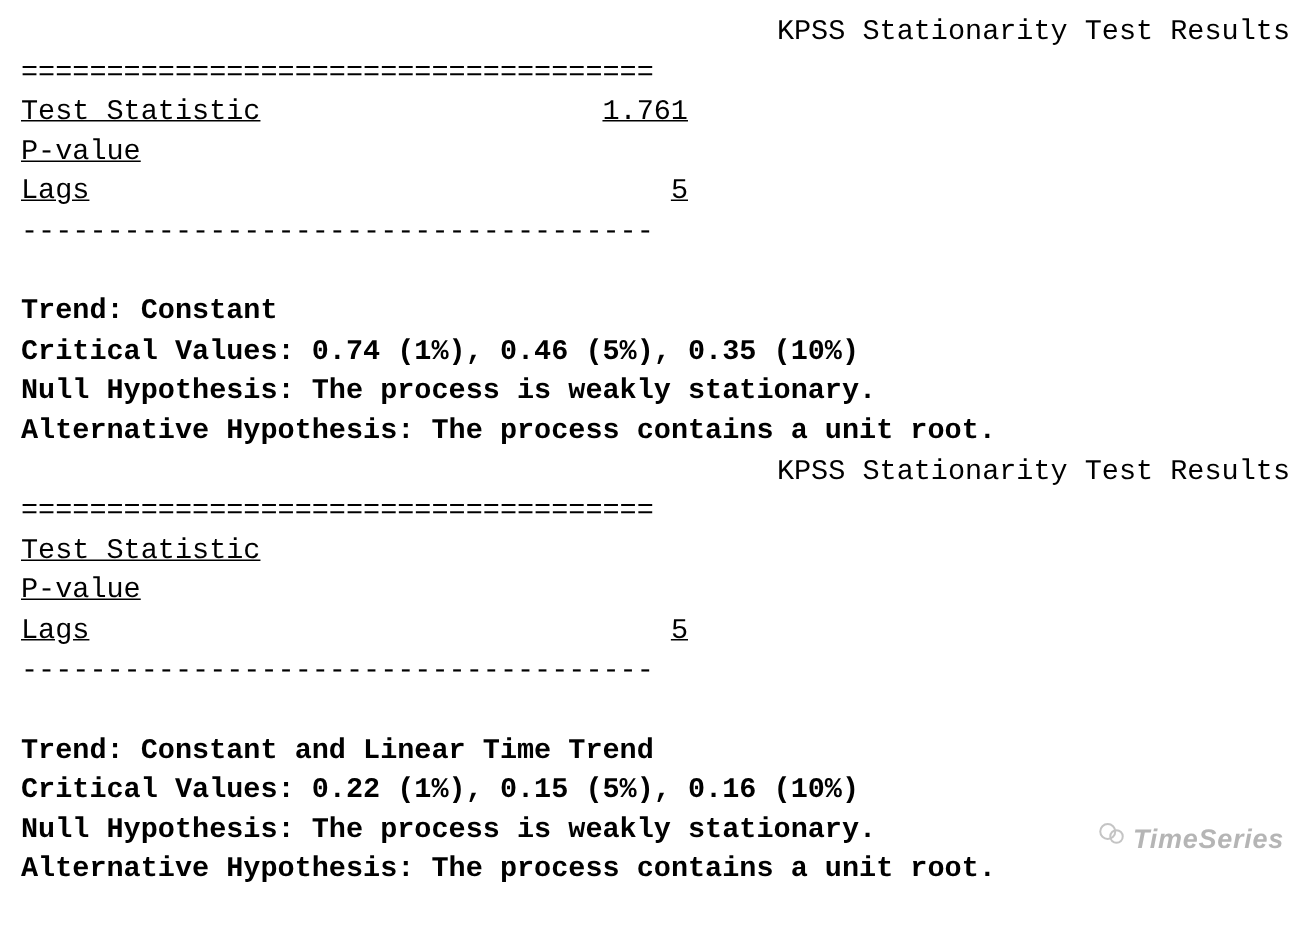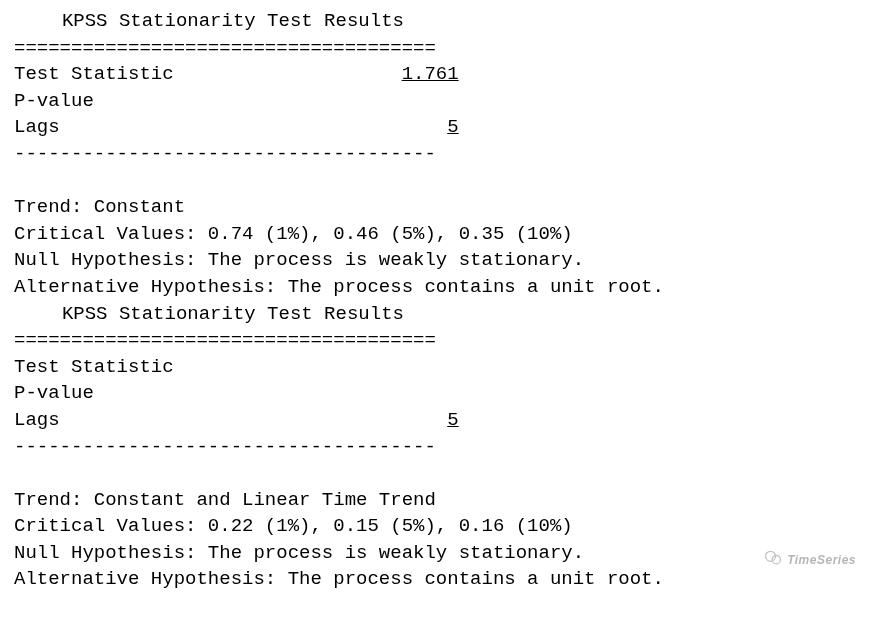--- a/index.html
+++ b/index.html
@@ -12,47 +12,50 @@
       font-size: 19px;
       line-height: 1.4;
       color: #000;
       background: #fff;
       padding: 8px 14px;
       white-space: nowrap;
       position: relative;
     }
     .title {
       padding-left: 4.2ch;
+      text-align: right;
     }
     .sep-eq, .sep-dash {
       letter-spacing: 0;
     }
     .stat-row {
       display: flex;
     }
     .stat-label {
       width: 22ch;
+      text-decoration: underline;
     }
     .stat-value {
       width: 17ch;
       text-align: right;
       text-decoration: underline;
     }
     .spacer {
       height: 1.4em;
     }
     .desc-line {
       display: block;
+      font-weight: bold;
     }
     .watermark {
       position: absolute;
       right: 18px;
       bottom: 28px;
       font-family: Arial, Helvetica, sans-serif;
-      font-size: 12px;
+      font-size: 18px;
       color: #a9a9a9;
       font-style: italic;
       font-weight: 600;
       letter-spacing: 0.5px;
       display: flex;
       align-items: center;
       gap: 4px;
       opacity: 0.85;
       pointer-events: none;
     }

